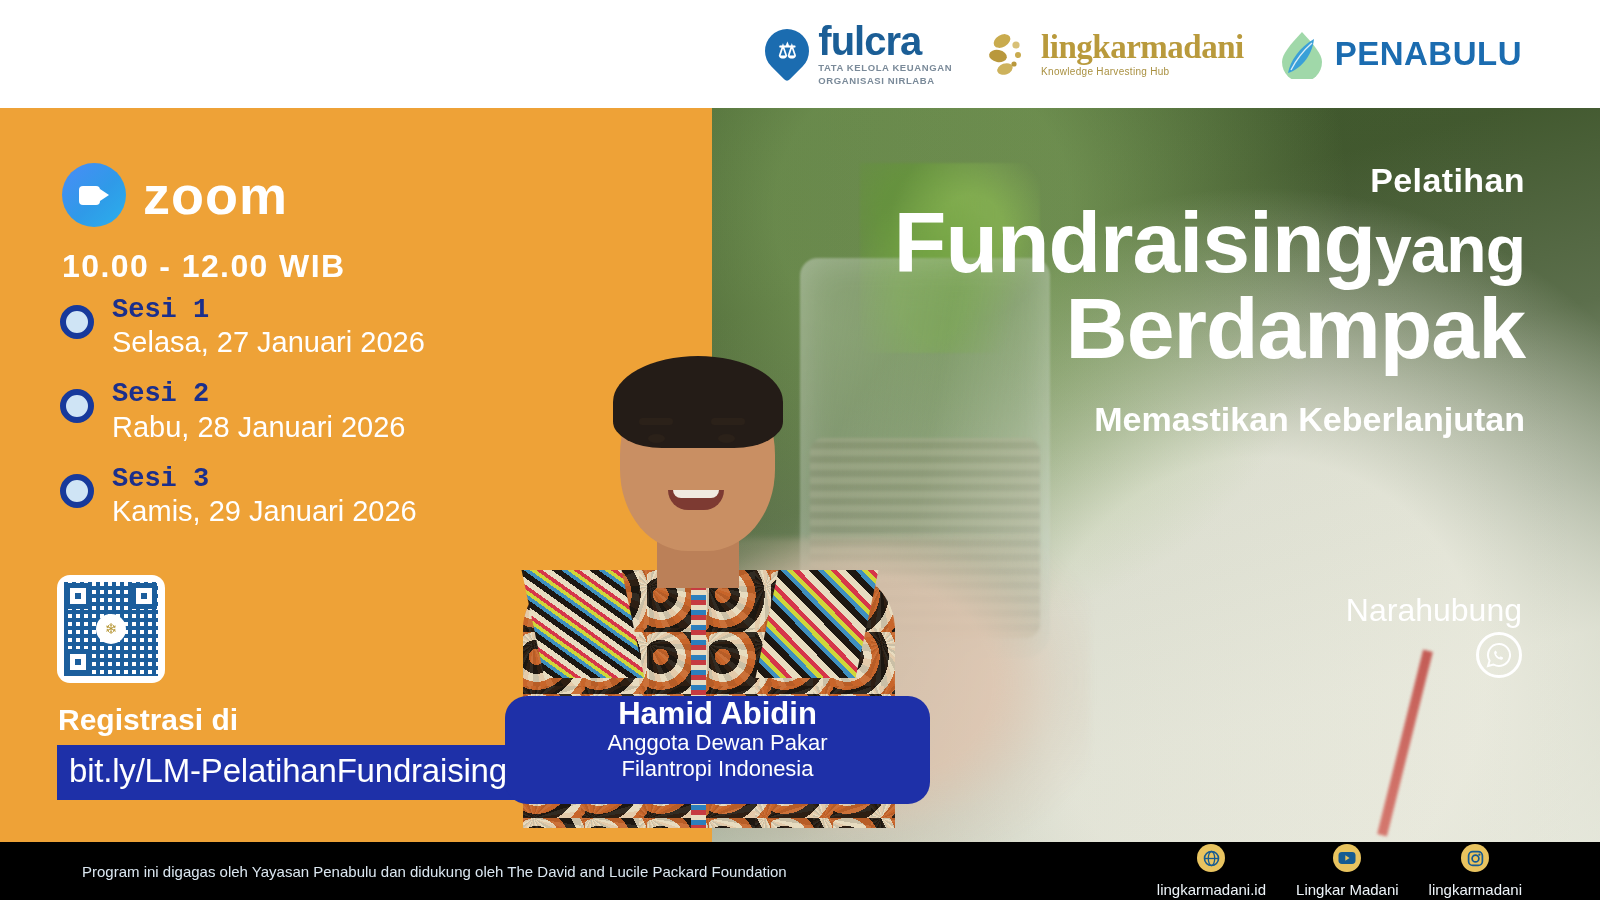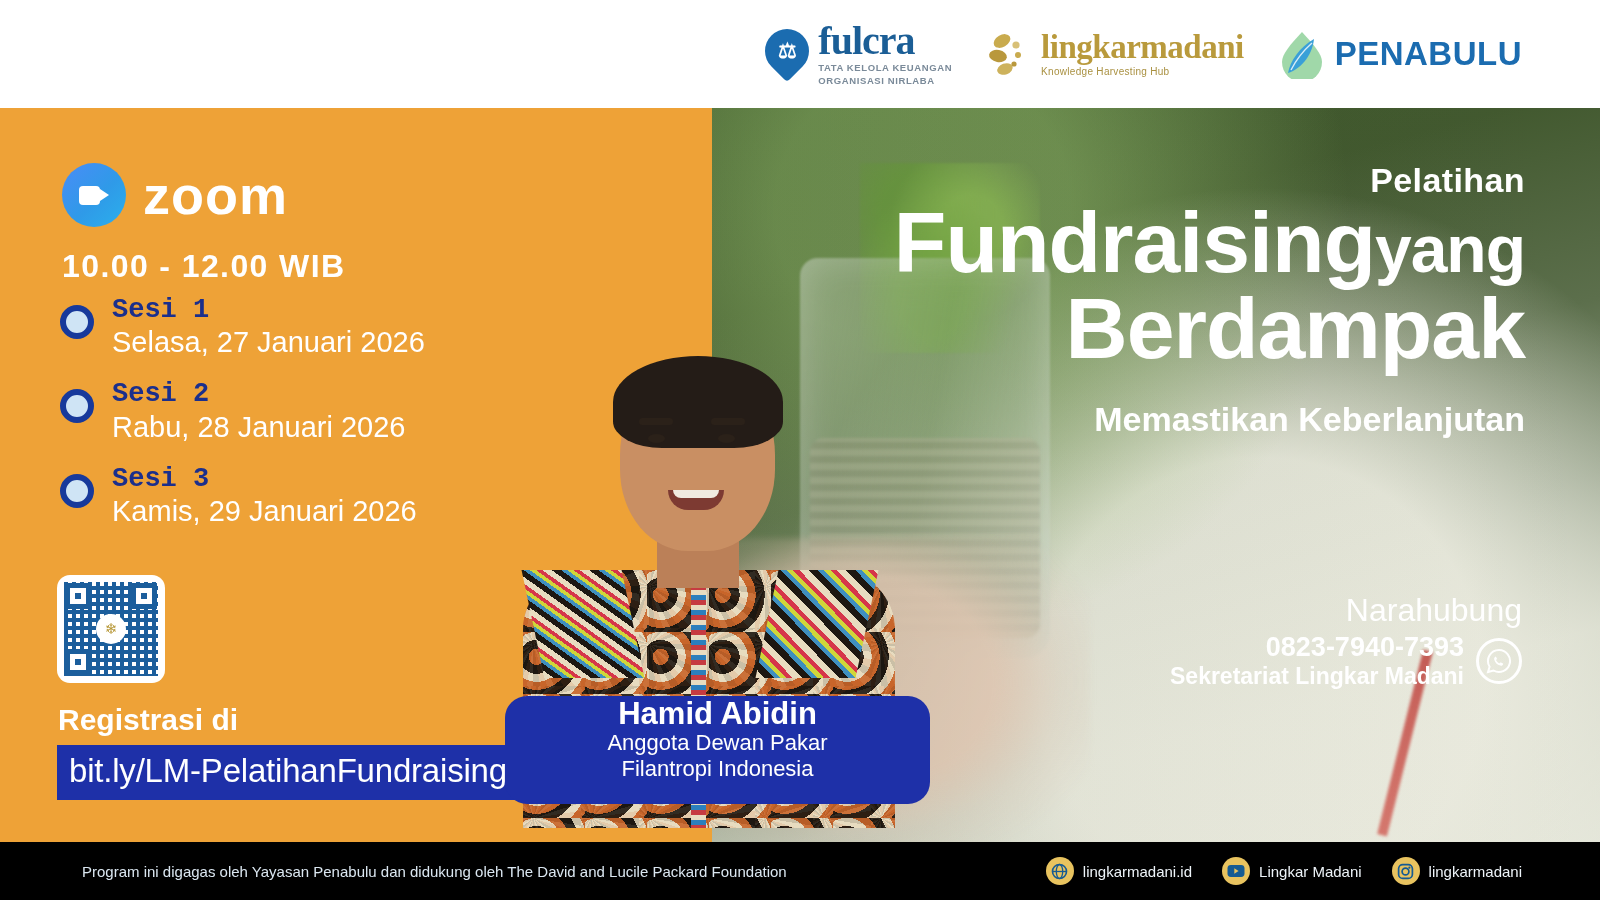--- a/index.html
+++ b/index.html
@@ -26,21 +26,21 @@
     background:#1b6cb0; transform:rotate(-45deg);
     position:absolute; left:0; top:0;
   }
   .fulcra-gly {
     position:absolute; left:0; top:0; width:44px; height:44px;
     display:flex; align-items:center; justify-content:center;
     color:#fff; font-size:21px; font-weight:bold; font-family:"Liberation Serif",serif;
   }
   .fulcra-text { line-height:1; }
   .fulcra-word {
-    font-family:Liberation Serif, serif; font-weight:bold;
+    font-family:Liberation Sans, sans-serif; font-weight:bold;
     font-size:40px; color:#1b5e96; letter-spacing:-1px; display:block;
   }
   .fulcra-sub {
     font-size:9.5px; color:#7a8a99; letter-spacing:0.6px;
     display:block; line-height:1.25; margin-top:1px; font-weight:bold;
   }
 
   
   .lm-mark { width:46px; height:50px; position:relative; }
   .lm-text { line-height:1; }
@@ -259,21 +259,21 @@
 
   
   .footer {
     position:absolute; left:0; top:842px; width:1600px; height:58px;
     background:#000000; display:flex; align-items:center;
   }
   .foot-note {
     position:absolute; left:82px; font-size:15px; color:#dbe7f1;
   }
   .socials { position:absolute; right:78px; display:flex; align-items:center; gap:30px; }
-  .social { display:flex; align-items:center; gap:9px; }
+  .social { display:flex; align-items:center; gap:9px;flex-direction:column; }
   .soc-ic {
     width:28px; height:28px; border-radius:50%; background:#e8c35f;
     display:flex; align-items:center; justify-content:center;
     color:#155b93; font-size:15px; font-weight:bold;
   }
   .soc-label { font-size:15px; color:#eef4f9; }
 </style>
 </head>
 <body>
 
@@ -341,24 +341,20 @@
       </span>
       <span class="hl-l2">Berdampak</span>
       <div class="hl-sub">
         <span>Memastikan Keberlanjutan</span>
       </div>
     </div>
 
     <div class="contact">
       <span class="ct-title">Narahubung</span>
       <div class="ct-row">
-        <div class="ct-lines">
-          <span class="ct-phone">0823-7940-7393</span>
-          <span class="ct-org">Sekretariat Lingkar Madani</span>
-        </div>
         <div class="wa-icon">
           <svg width="26" height="26" viewBox="0 0 26 26">
             <path d="M13 2a11 11 0 0 0-9.4 16.7L2 24l5.5-1.5A11 11 0 1 0 13 2z" fill="none" stroke="#ffffff" stroke-width="2"></path>
             <path d="M9 8.5c.4-.2.9 0 1.1.4l.8 1.7c.2.4 0 .8-.3 1l-.6.5c.7 1.5 1.9 2.6 3.4 3.3l.5-.7c.2-.3.7-.4 1-.2l1.7.8c.4.2.6.7.4 1.1-.5 1-1.6 1.5-2.7 1.2-3.1-.8-5.4-3.2-6.1-6.2-.2-1 .3-2.1 1.2-2.6z" fill="#ffffff"></path>
           </svg>
         </div>
       </div>
     </div>
 
     <div class="panel">

